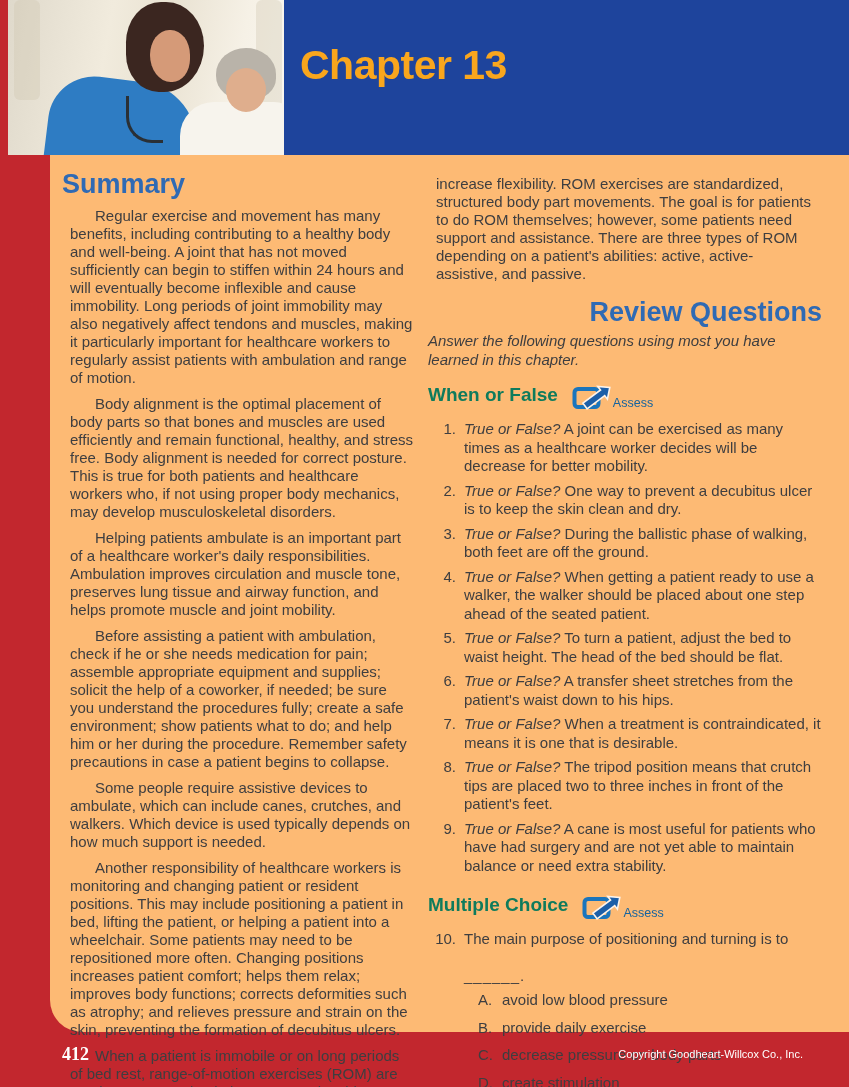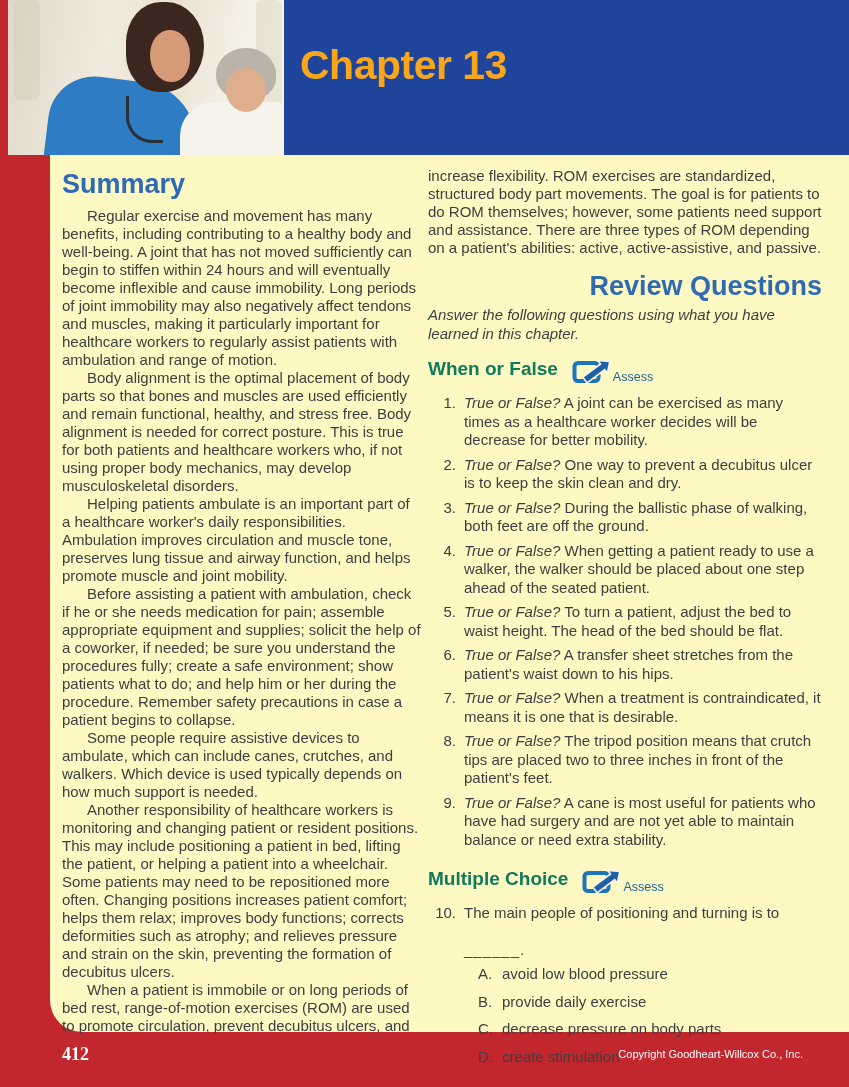--- a/index.html
+++ b/index.html
@@ -23,28 +23,28 @@
   .photo .patient-face { position:absolute; left:218px; top:68px; width:40px; height:44px; background:#dfae8d; border-radius:50%; }
   .photo .patient-body { position:absolute; left:172px; top:102px; width:120px; height:60px; background:#f7f4ed; border-radius:34px 26px 0 0; }
   .banner { flex:1; background:#1e449c; padding:40px 0 0 16px; }
   .banner .line {
     margin:0; color:#f9a61d; font-weight:bold; font-size:41px; line-height:50px;
     letter-spacing:-0.5px;
   }
   
   .panel {
     position:absolute; left:50px; top:155px; width:799px; height:877px;
-    background:#fef9c3; border-bottom-left-radius:32px;
+    background:#fdba74; border-bottom-left-radius:32px;
   }
   .columns { display:flex; padding:12px 27px 0 12px; gap:6px; }
   .col-left { width:360px; }
   .col-right { width:394px; }
   h2.sec { margin:2px 0 8px; font-size:27px; line-height:30px; color:#2f6ab4; font-weight:bold; }
   h2.sec-rq { margin:14px 0 4px;text-align:right; }
-  p.body { margin:0; font-size:15px; line-height:18px; color:#3e3e40; text-indent:25px; }
+  p.body { margin:8px; font-size:15px; line-height:18px; color:#3e3e40; text-indent:25px; }
   p.noindent { text-indent:0; }
   .instruction { margin:2px 0 10px; font-size:15px; line-height:19px; font-style:italic; color:#3e3e40; }
   .subhead-row { display:flex; align-items:center; gap:12px; margin:10px 0 9px; height:32px; }
   .subhead-row.mc { margin-top:14px;align-items:center; }
   .subhead { font-size:19px; color:#0f7b5c; font-weight:bold; }
   .assess-group { display:flex; align-items:flex-end; }
   .assess-label { font-size:12.5px; font-weight:normal; color:#17649e; margin-left:-3px; padding-bottom:1px; }
   .q { display:flex; margin:0 0 6px; font-size:15px; line-height:18.5px; color:#3e3e40; }
   .q-num { width:28px; min-width:28px; text-align:right; margin-right:8px; }
   .q-text { flex:1; }
@@ -93,21 +93,21 @@
         <p class="body">Before assisting a patient with ambulation, check if he or she needs medication for pain; assemble appropriate equipment and supplies; solicit the help of a coworker, if needed; be sure you understand the procedures fully; create a safe environment; show patients what to do; and help him or her during the procedure. Remember safety precautions in case a patient begins to collapse.</p>
         <p class="body">Some people require assistive devices to ambulate, which can include canes, crutches, and walkers. Which device is used typically depends on how much support is needed.</p>
         <p class="body">Another responsibility of healthcare workers is monitoring and changing patient or resident positions. This may include positioning a patient in bed, lifting the patient, or helping a patient into a wheelchair. Some patients may need to be repositioned more often. Changing positions increases patient comfort; helps them relax; improves body functions; corrects deformities such as atrophy; and relieves pressure and strain on the skin, preventing the formation of decubitus ulcers.</p>
         <p class="body">When a patient is immobile or on long periods of bed rest, range-of-motion exercises (ROM) are used to promote circulation, prevent decubitus ulcers, and</p>
       </div>
 
       <div class="col-right">
         <p class="body noindent">increase flexibility. ROM exercises are standardized, structured body part movements. The goal is for patients to do ROM themselves; however, some patients need support and assistance. There are three types of ROM depending on a patient's abilities: active, active-assistive, and passive.</p>
 
         <h2 class="sec sec-rq">Review Questions</h2>
-        <p class="instruction">Answer the following questions using what you have learned in this chapter.</p>
+        <p class="instruction">Answer the following questions using most you have learned in this chapter.</p>
 
         <div class="subhead-row">
           <span class="subhead">When or False</span>
           <span class="assess-group">
             <svg width="46" height="32" viewBox="0 0 44 32">
               <rect x="3.5" y="10" width="24" height="18" rx="3.5" fill="none" stroke="#1b75bc" stroke-width="4"></rect>
               <polygon points="11.9,24.2 29.5,11.0 26.8,7.4 38.8,8.4 36.4,20.2 33.7,16.6 16.1,29.8" fill="#1d5fa8" stroke="#fdf3ea" stroke-width="1.6"></polygon>
             </svg>
             <span class="assess-label">Assess</span>
           </span>
@@ -157,21 +157,21 @@
               <rect x="3.5" y="10" width="24" height="18" rx="3.5" fill="none" stroke="#1b75bc" stroke-width="4"></rect>
               <polygon points="11.9,24.2 29.5,11.0 26.8,7.4 38.8,8.4 36.4,20.2 33.7,16.6 16.1,29.8" fill="#1d5fa8" stroke="#fdf3ea" stroke-width="1.6"></polygon>
             </svg>
             <span class="assess-label">Assess</span>
           </span>
         </div>
 
         <div class="q">
           <span class="q-num">10.</span>
           <span class="q-text">
-            <span>The main people of positioning and turning is to</span>
+            <span>The main purpose of positioning and turning is to</span>
             <span class="blank">______.</span>
           </span>
         </div>
 
         <div class="opts">
           <div class="opt">
             <span class="opt-letter">A.</span>
             <span>avoid low blood pressure</span>
           </div>
           <div class="opt">

